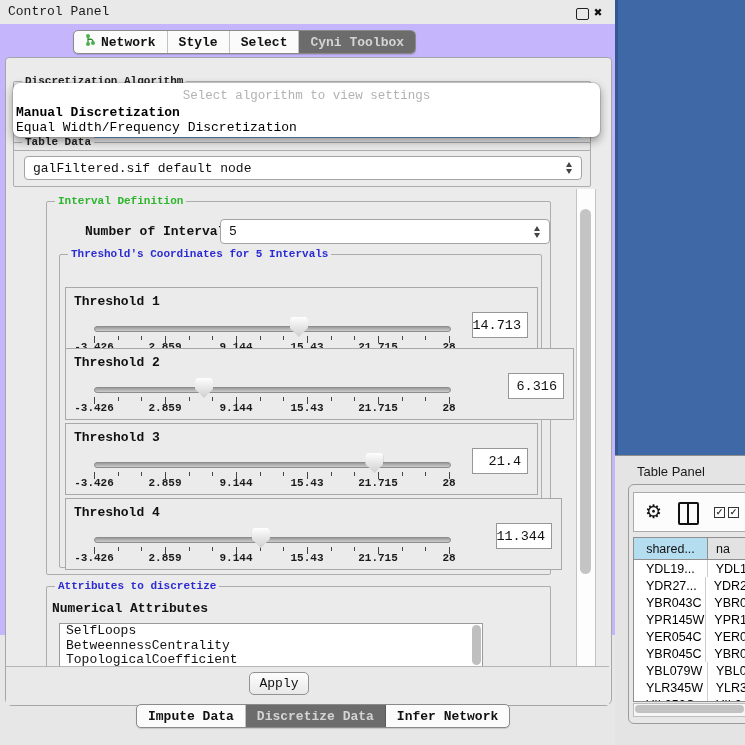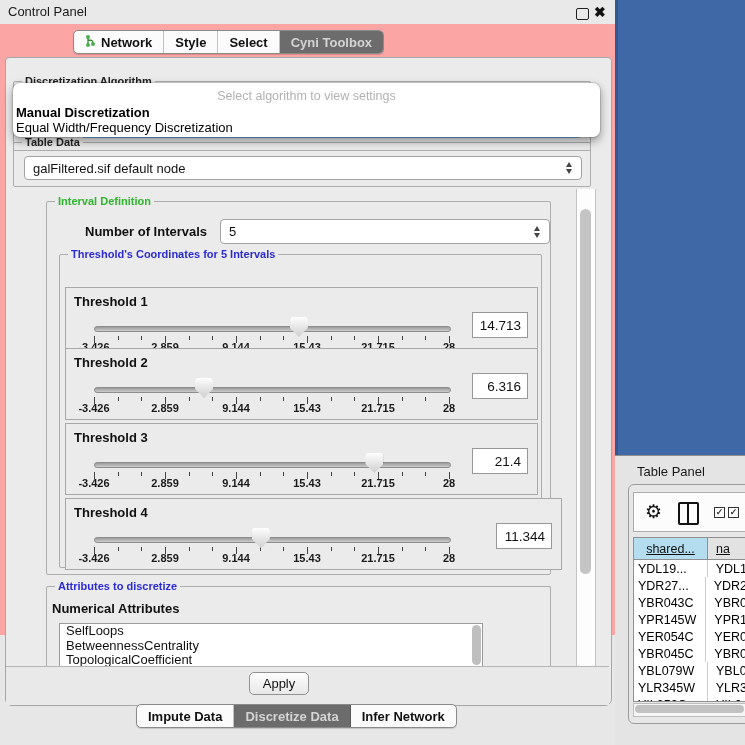--- a/index.html
+++ b/index.html
@@ -1,21 +1,21 @@
 <!DOCTYPE html>
 <html><head>
 <meta charset="utf-8">
 <style>
   html,body{margin:0;padding:0;}
   body{width:745px;height:745px;overflow:hidden;position:relative;
        font-family:"Liberation Sans",sans-serif;background:#e7e7e7;
        -webkit-font-smoothing:antialiased;}
   .abs{position:absolute;}
   
-  #left-panel{left:0;top:0;width:615px;height:635px;background:#fca5a5;}
+  #left-panel{left:0;top:0;width:615px;height:635px;background:#c4b5fd;font-family:Liberation Mono, monospace;}
   #panel-header{left:0;top:0;width:615px;height:24px;background:#e9e9e9;}
   #panel-title{left:8px;top:4px;font-size:13px;color:#1a1a1a;}
   #float-btn{left:576px;top:8px;width:11px;height:10px;border:1.6px solid #222;border-radius:2px;}
   #close-btn{left:594px;top:4px;font-size:14px;font-weight:700;color:#111;}
   
   .seg{display:flex;height:22px;border:1px solid #8a8a8a;border-radius:5px;
        background:#fbfbfb;overflow:hidden;box-shadow:0 1px 1px rgba(0,0,0,.15);}
   .seg-item{padding:0 11px;font-size:13px;font-weight:700;color:#111;display:flex;
        align-items:center;gap:5px;border-right:1px solid #c2c2c2;white-space:nowrap;}
   .seg-item:last-child{border-right:none;}
@@ -92,26 +92,26 @@
        border:1px solid #9c9c9c;border-radius:6px 0 0 6px;}
   #table-toolbar{left:4px;top:7px;width:113px;height:38px;background:#fcfcfc;border:1px solid #ababab;}
   #gear-icon{left:11px;top:7px;font-size:19px;color:#111;}
   #split-icon{left:44px;top:9px;width:17px;height:19px;border:2.5px solid #111;border-radius:2px;}
   #split-icon:after{content:"";position:absolute;left:6.5px;top:0;width:2.5px;height:19px;background:#111;}
   .cb-icon{position:absolute;top:14px;width:9px;height:9px;border:1.4px solid #333;font-size:9px;
        line-height:8px;text-align:center;color:#333;font-weight:700;}
   #cb1{left:80px;} #cb2{left:94px;}
   #grid{left:4px;top:52px;width:113px;height:163px;background:#fff;border:1px solid #8f8f8f;overflow:hidden;}
   .th-row{display:flex;height:21px;border-bottom:1px solid #8f8f8f;}
-  .th-cell{font-size:12.5px;color:#111;display:flex;align-items:center;justify-content:center;box-sizing:border-box;text-decoration:underline;}
+  .th-cell{font-size:12.5px;color:#111;display:flex;align-items:center;justify-content:center;box-sizing:border-box;}
   .th-cell.c1{width:74px;background:#b5ddf0;border-right:1px solid #8f8f8f;}
   .th-cell.c2{flex:1;background:#e2e2e2;justify-content:flex-start;padding-left:8px;}
   .trow{display:flex;height:17px;}
   .td-cell{font-size:12.5px;color:#000;display:flex;align-items:center;box-sizing:border-box;white-space:nowrap;}
-  .td-cell.c1{width:74px;padding-left:4px;border-right:1px solid #cdcdcd;}
+  .td-cell.c1{width:74px;padding-left:12px;border-right:1px solid #cdcdcd;}
   .td-cell.c2{flex:1;padding-left:8px;}
   #h-scrollbar{left:4px;top:218px;width:113px;height:12px;background:#f6f6f6;border:1px solid #bdbdbd;}
   #h-thumb{left:1px;top:1px;width:109px;height:8px;background:#c2c2c2;border-radius:5px;}
 </style>
 </head>
 <body>
 
 <div id="left-panel" class="abs">
   <div id="panel-header" class="abs">
     <div id="panel-title" class="abs">Control Panel</div>
@@ -197,21 +197,21 @@
                 <div class="tick major" style="left: 383px;"></div>
                 <div class="tick-label" style="left: 28px;">-3.426</div>
                 <div class="tick-label" style="left: 99px;">2.859</div>
                 <div class="tick-label" style="left: 170px;">9.144</div>
                 <div class="tick-label" style="left: 241px;">15.43</div>
                 <div class="tick-label" style="left: 312px;">21.715</div>
                 <div class="tick-label" style="left: 383px;">28</div>
                 <div class="thumb" style="left: 223.905px;"></div>
                 <div class="valbox">14.713</div>
               </div>
-              <div class="thr" style="top: 93px;">
+              <div class="thr" style="top: 93px; padding-left: 36px;">
                 <div class="thr-label">Threshold 2</div>
                 <div class="track"></div>
                 <div class="tick major" style="left: 28px;"></div>
                 <div class="tick minor" style="left: 51.6667px;"></div>
                 <div class="tick minor" style="left: 75.3333px;"></div>
                 <div class="tick major" style="left: 99px;"></div>
                 <div class="tick minor" style="left: 122.667px;"></div>
                 <div class="tick minor" style="left: 146.333px;"></div>
                 <div class="tick major" style="left: 170px;"></div>
                 <div class="tick minor" style="left: 193.667px;"></div>

